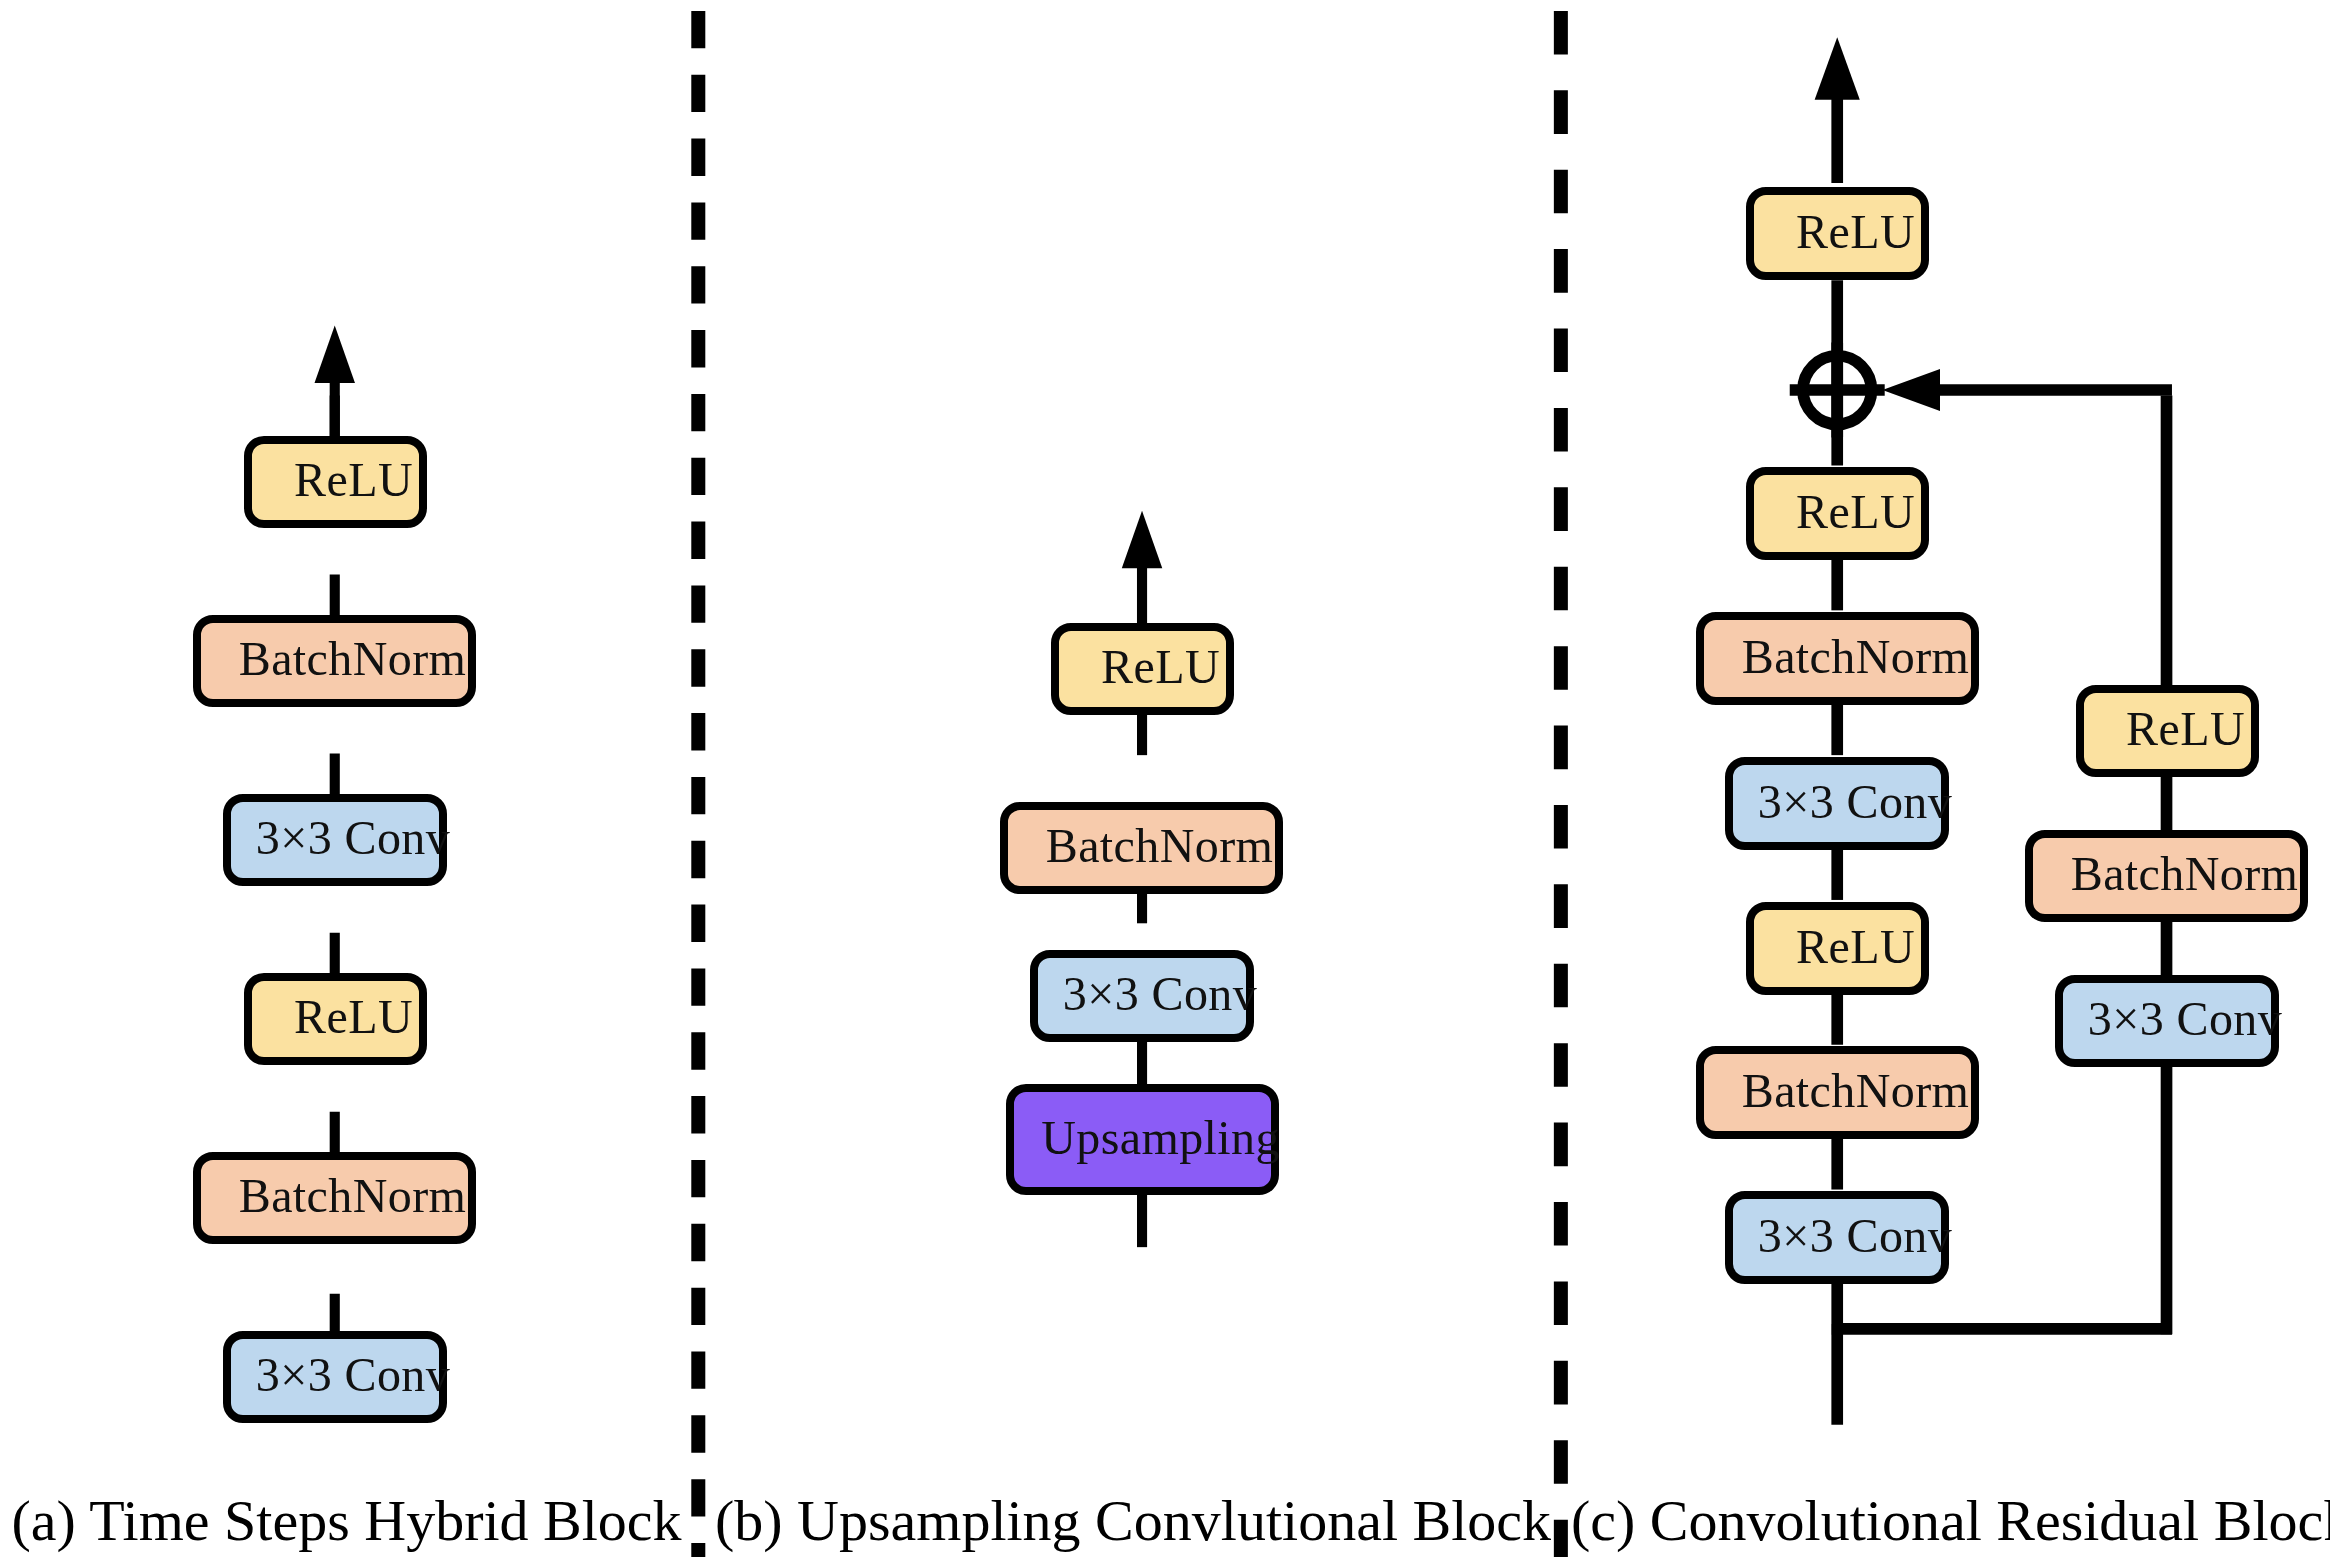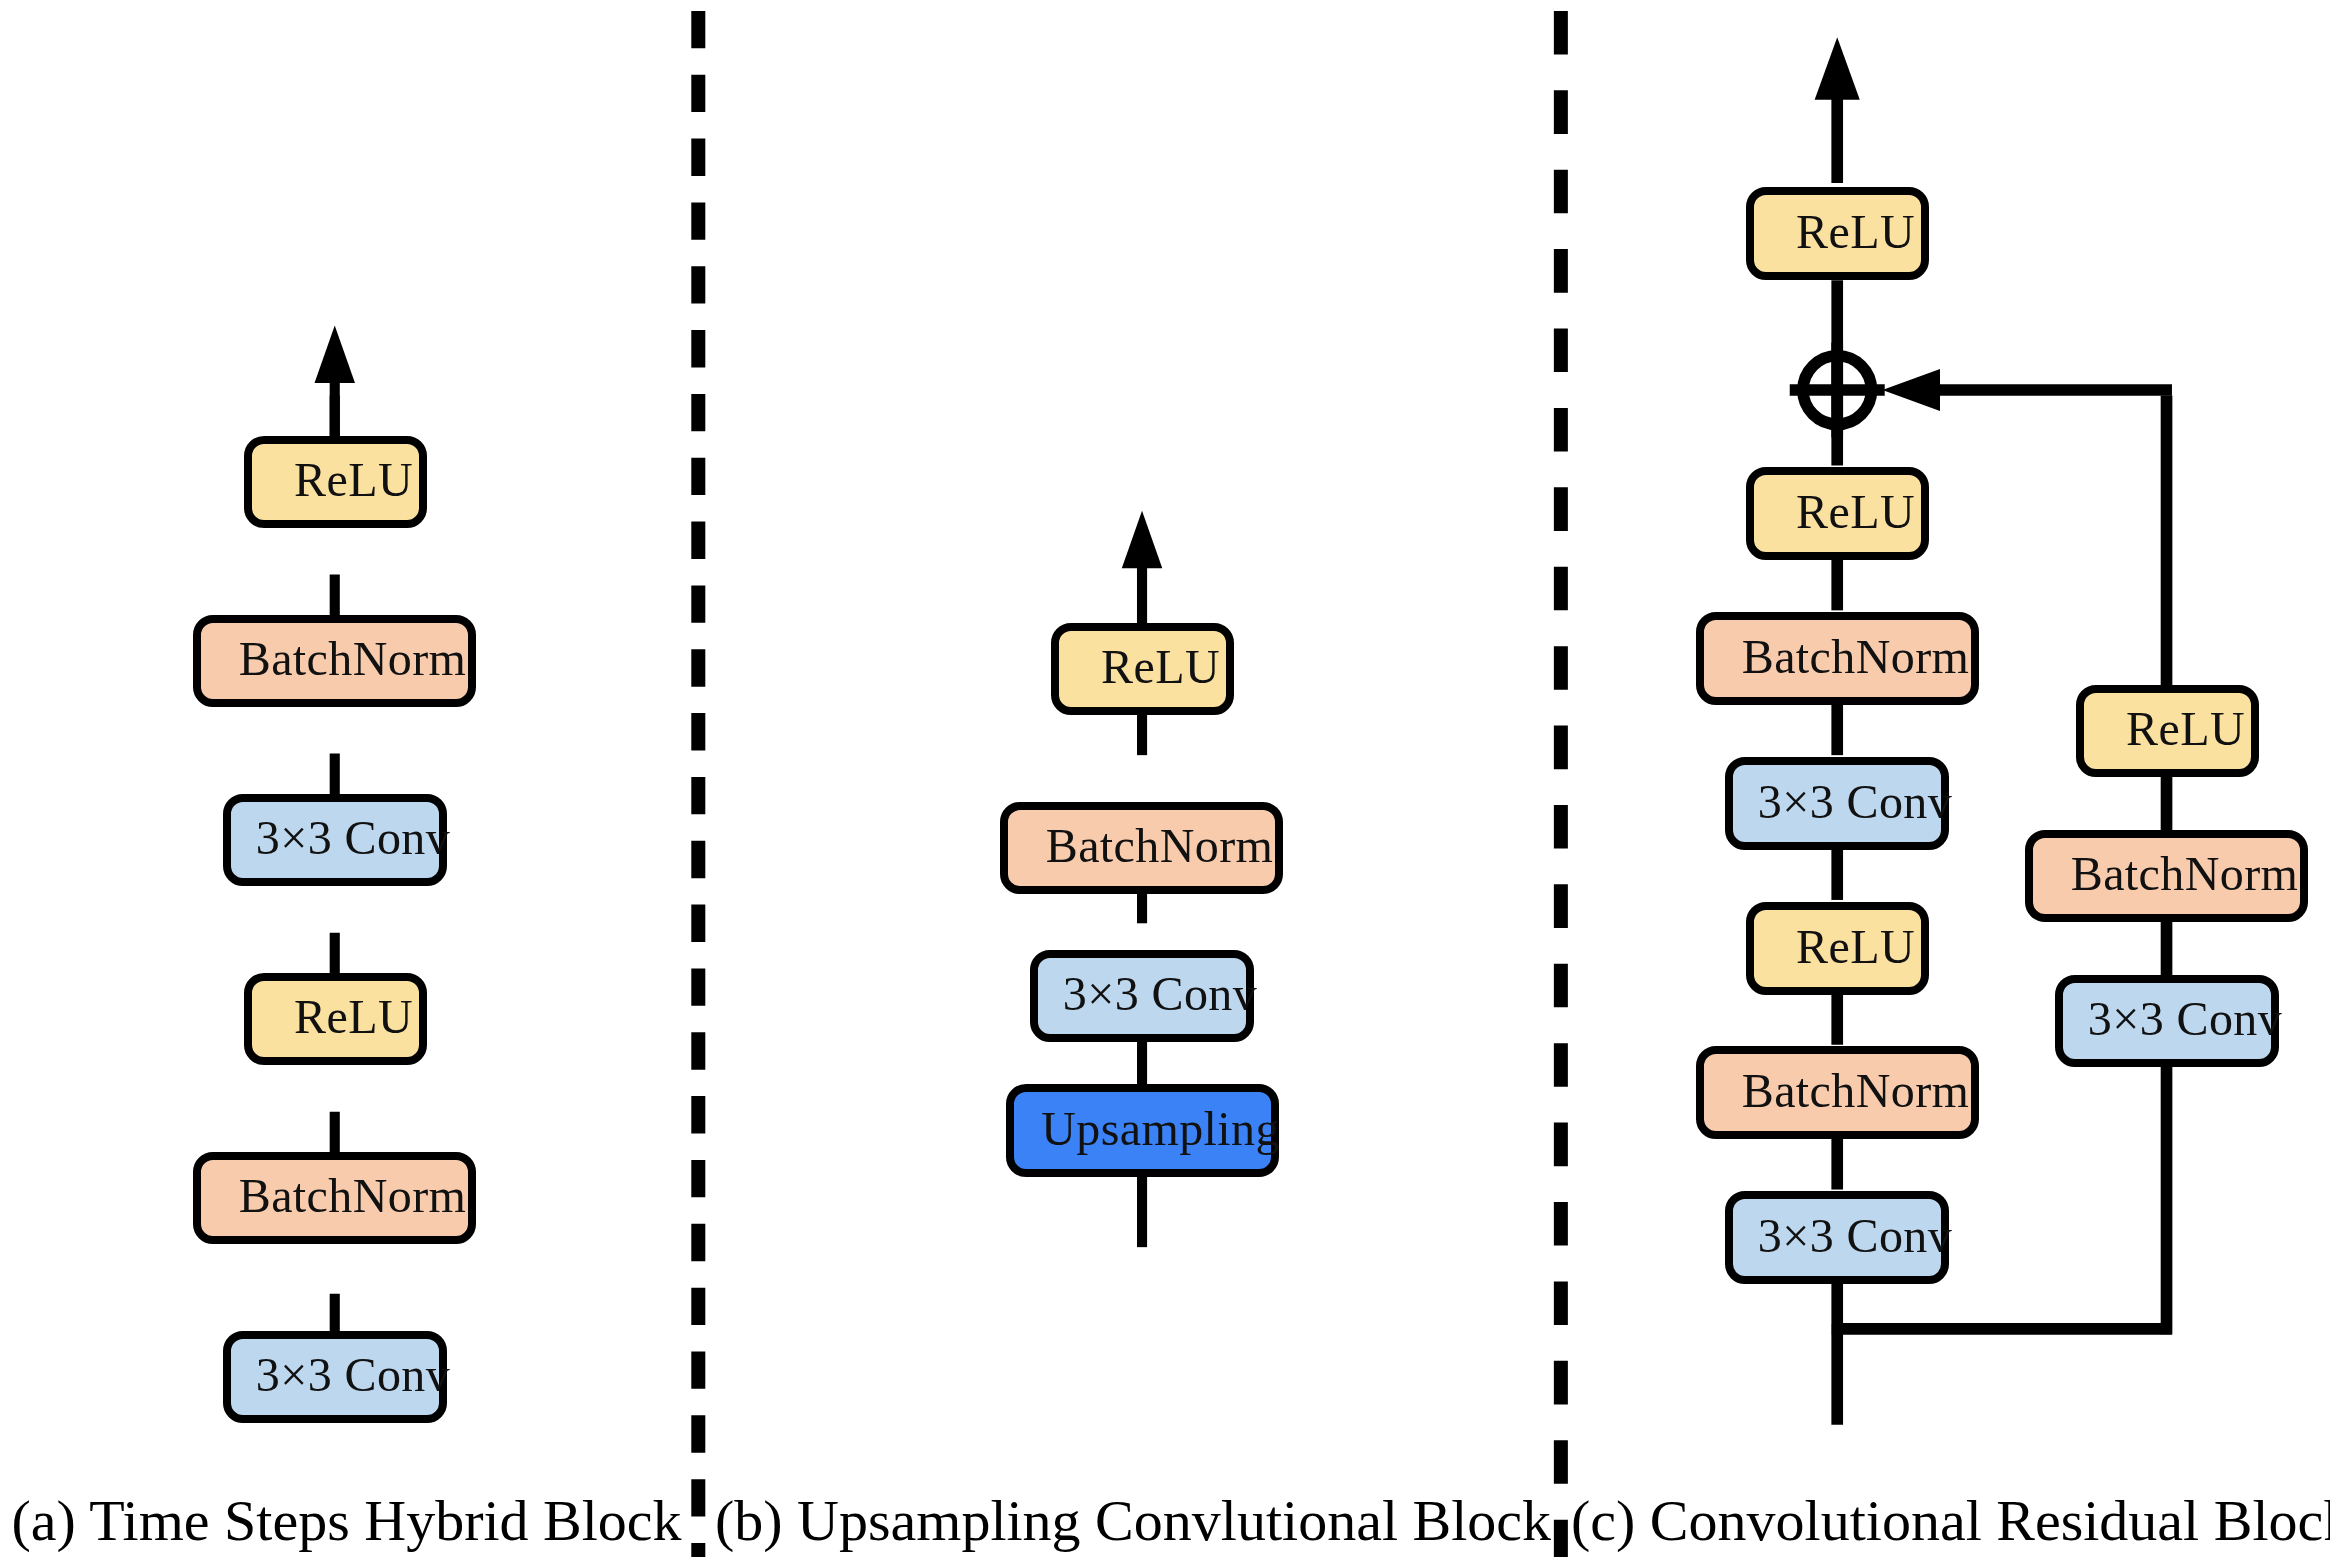--- a/index.html
+++ b/index.html
@@ -136,21 +136,21 @@
 
   <div class="box" style="left:1051px;top:623px;width:183px;height:92px;background:#FBE1A0;">
     <span>ReLU</span>
   </div>
   <div class="box" style="left:1000px;top:802px;width:283px;height:92px;background:#F7CBAC;">
     <span>BatchNorm</span>
   </div>
   <div class="box" style="left:1030px;top:950px;width:224px;height:92px;background:#BDD7EE;">
     <span>3×3 Conv</span>
   </div>
-  <div class="box" style="left:1006px;top:1084px;width:273px;height:93px;background:#3b82f6;">
+  <div class="box" style="left:1006px;top:1084px;width:273px;height:111px;background:#8b5cf6;">
     <span>Upsampling</span>
   </div>
 
   <div class="box" style="left:1746px;top:187px;width:183px;height:93px;background:#FBE1A0;">
     <span>ReLU</span>
   </div>
   <div class="box" style="left:1746px;top:467px;width:183px;height:93px;background:#FBE1A0;">
     <span>ReLU</span>
   </div>
   <div class="box" style="left:1696px;top:612px;width:283px;height:93px;background:#F7CBAC;">

